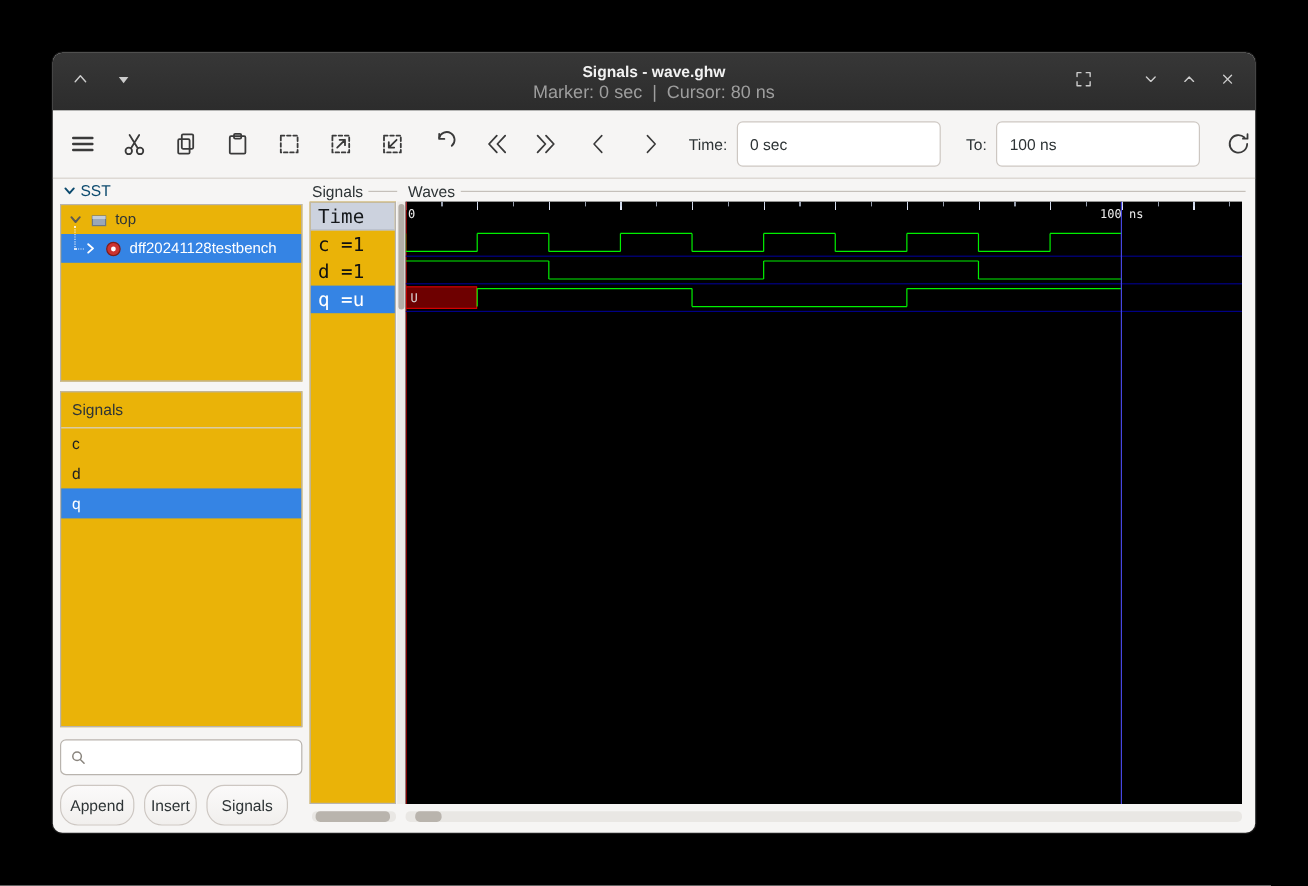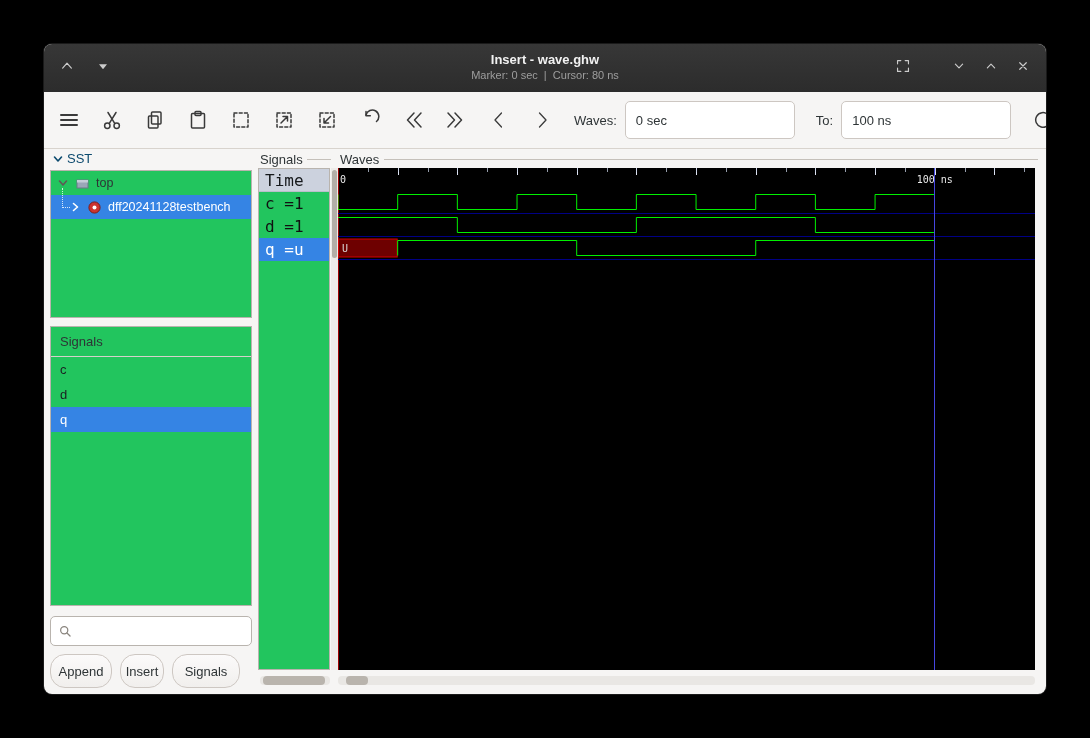--- a/index.html
+++ b/index.html
@@ -4,42 +4,42 @@
 <style>
   html,body{margin:0;padding:0;}
   body{width:1090px;height:738px;background:#000;position:relative;overflow:hidden;
        font-family:"Liberation Sans",sans-serif;-webkit-font-smoothing:antialiased;}
   .window{position:absolute;left:44px;top:44px;width:1002px;height:650px;background:#f6f5f4;
           border-radius:8px;overflow:hidden;box-shadow:0 0 0 1px #1a1a1a;}
   
   .titlebar{position:absolute;left:0;top:0;right:0;height:48px;
             background:linear-gradient(#373737,#2c2c2c);border-bottom:1px solid #202020;}
   .tb-title{text-align:center;color:#f2f2f2;font-size:13px;font-weight:700;padding-top:8px;}
-  .tb-status{text-align:center;color:#9e9e9e;font-size:11px;padding-top:2px;white-space:pre;}
+  .tb-status{text-align:center;color:#9e9e9e;font-size:15px;padding-top:2px;white-space:pre;}
   .tb-left{position:absolute;left:10px;top:11px;display:flex;gap:10px;}
   .tb-right{position:absolute;right:10px;top:11px;display:flex;gap:6px;align-items:center;}
   .tb-btn{width:26px;height:26px;display:flex;align-items:center;justify-content:center;
           color:#cccccc;border-radius:5px;}
   .tb-btn svg{width:16px;height:16px;stroke:currentColor;fill:none;stroke-width:1.6;stroke-linecap:round;stroke-linejoin:round;}
   .tb-gap{width:18px;}
   
   .toolbar{position:absolute;left:0;top:48px;right:0;height:57px;background:#f6f5f4;
            border-bottom:1px solid #d8d3cd;display:flex;align-items:center;
            padding:0 14px;gap:21px;box-sizing:border-box;}
   .ticon{width:22px;height:22px;flex:none;color:#3a3a3a;display:block;}
   .ticon svg{width:22px;height:22px;stroke:currentColor;fill:none;stroke-width:1.5;stroke-linecap:round;stroke-linejoin:round;}
   .tb-field{display:flex;align-items:center;gap:8px;flex:none;}
   .tb-field label{font-size:13px;color:#2e3436;}
   .range-input{width:148px;height:36px;border:1px solid #cdc7c2;border-radius:5px;background:#fff;
                padding:0 10px;font-size:13px;color:#2e3436;font-family:inherit;}
   .reload-wrap{margin-left:auto;}
   
   .frame-label{position:absolute;font-size:13px;color:#2e3436;}
   .frame-line{position:absolute;height:1px;background:#c5c0ba;}
-  .panel-box{position:absolute;background:#22c55e;border:1px solid #b9b4ae;box-sizing:border-box;}
+  .panel-box{position:absolute;background:#eab308;border:1px solid #b9b4ae;box-sizing:border-box;}
   
   .sst-expander{position:absolute;left:8px;top:107px;display:flex;align-items:center;gap:3px;
                 font-size:13px;color:#0c4a6e;}
   .chev{width:12px;height:12px;}
   .chev svg{width:12px;height:12px;stroke:currentColor;fill:none;stroke-width:1.6;stroke-linecap:round;stroke-linejoin:round;}
   .tree-row{position:relative;height:24px;display:flex;align-items:center;font-size:12.5px;color:#2e3436;}
   .tree-row .chev{margin-left:6px;color:#5e5a54;}
   .tree-row .nodeicon{width:15px;height:15px;margin-left:6px;}
   .tree-row .lbl{margin-left:6px;white-space:nowrap;}
   .tree-row.selected{background:#3584e4;color:#fff;}
@@ -82,21 +82,21 @@
   .wv-row svg{display:block;}
   .wv-cursor{position:absolute;top:0;width:1px;height:502px;background:#4646e0;}
   .wv-marker{position:absolute;top:0;width:1px;height:502px;background:#9c0000;}
 </style>
 </head>
 <body>
 
 <div class="window">
 
   <div class="titlebar">
-    <div class="tb-title">Insert - wave.ghw</div>
+    <div class="tb-title">Signals - wave.ghw</div>
     <div class="tb-status">Marker: 0 sec  |  Cursor: 80 ns</div>
     <div class="tb-left">
       <div class="tb-btn">
         <span><svg viewBox="0 0 22 22">
               <path d="M5 14 L11 7 L17 14"></path>
             </svg></span>
       </div>
       <div class="tb-btn">
         <span><svg viewBox="0 0 22 22">
               <path d="M5.5 8.5 L16.5 8.5 L11 15.5 Z" fill="currentColor" stroke="none"></path>
@@ -166,21 +166,21 @@
     <span class="ticon"><svg viewBox="0 0 22 22">
           <path d="M10 4 L16.5 11 L10 18 M3 4 L9.5 11 L3 18"></path>
         </svg></span>
     <span class="ticon"><svg viewBox="0 0 22 22" style="stroke-width:1.3">
           <path d="M13.5 4 L7 11 L13.5 18"></path>
         </svg></span>
     <span class="ticon"><svg viewBox="0 0 22 22" style="stroke-width:1.3">
           <path d="M8.5 4 L15 11 L8.5 18"></path>
         </svg></span>
     <div class="tb-field">
-      <label>Waves:</label>
+      <label>Time:</label>
       <input class="range-input" value="0 sec" style="">
     </div>
     <div class="tb-field">
       <label>To:</label>
       <input class="range-input" value="100 ns" style="">
     </div>
     <span class="ticon reload-wrap"><svg viewBox="0 0 22 22">
           <path d="M18.3 11 A7.3 7.3 0 1 1 16 5.6"></path>
           <path d="M18.6 2.8 V6.6 H14.8"></path>
         </svg></span>

